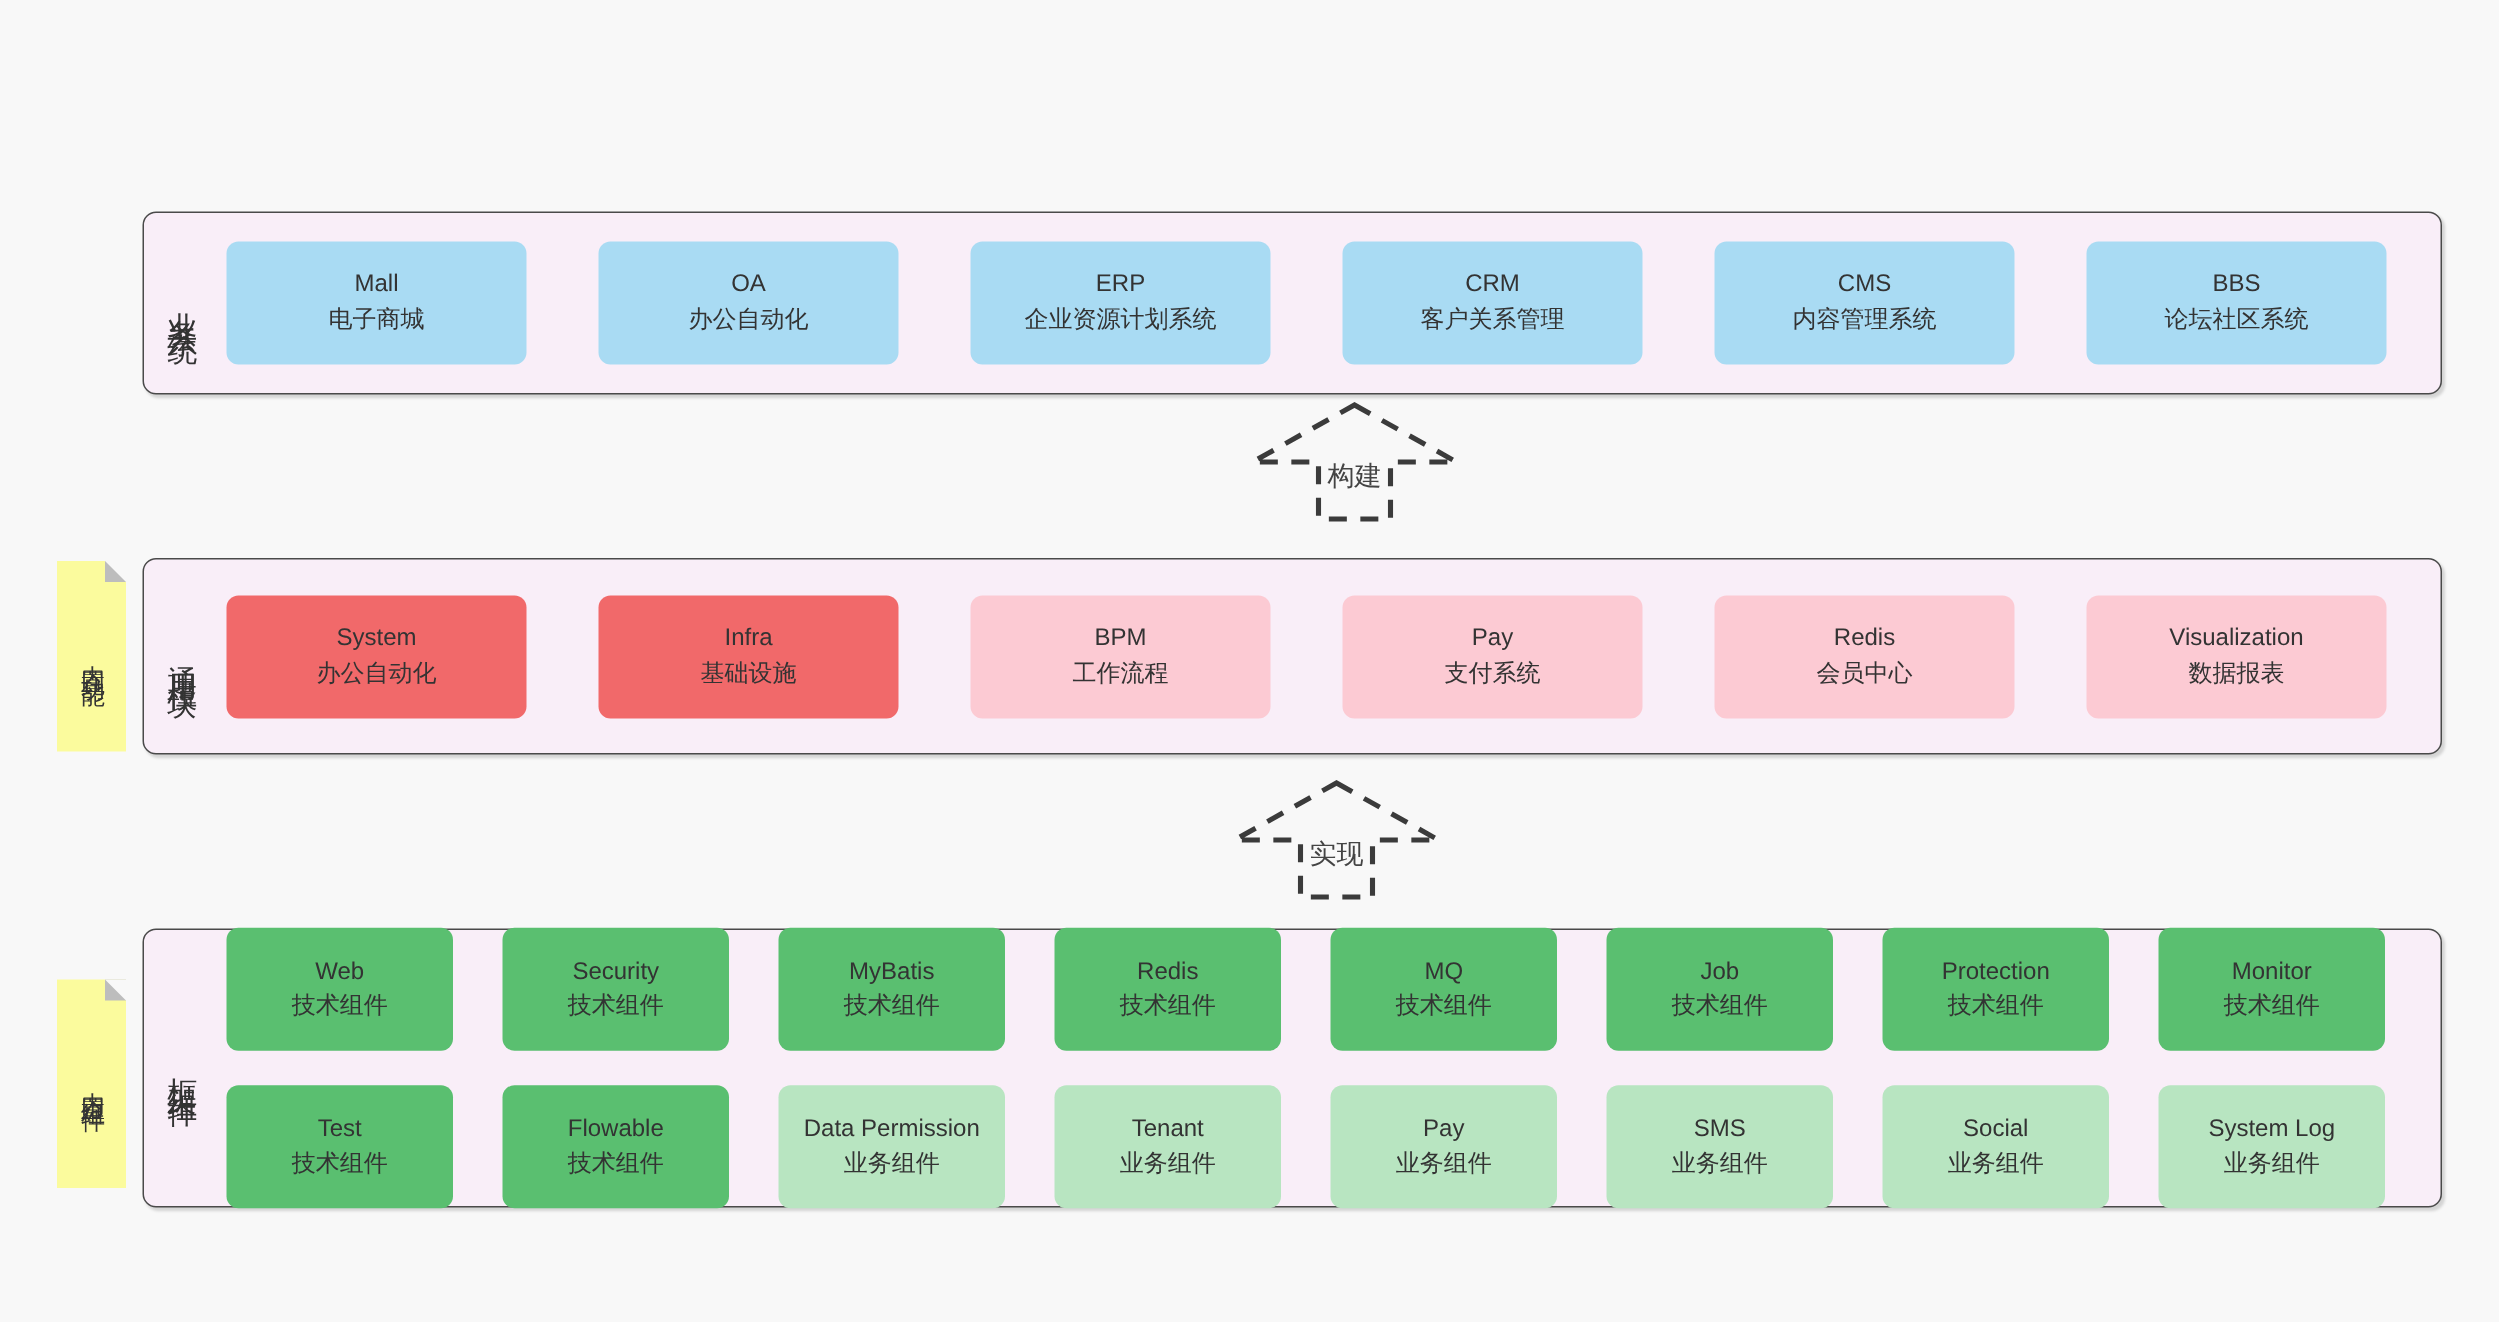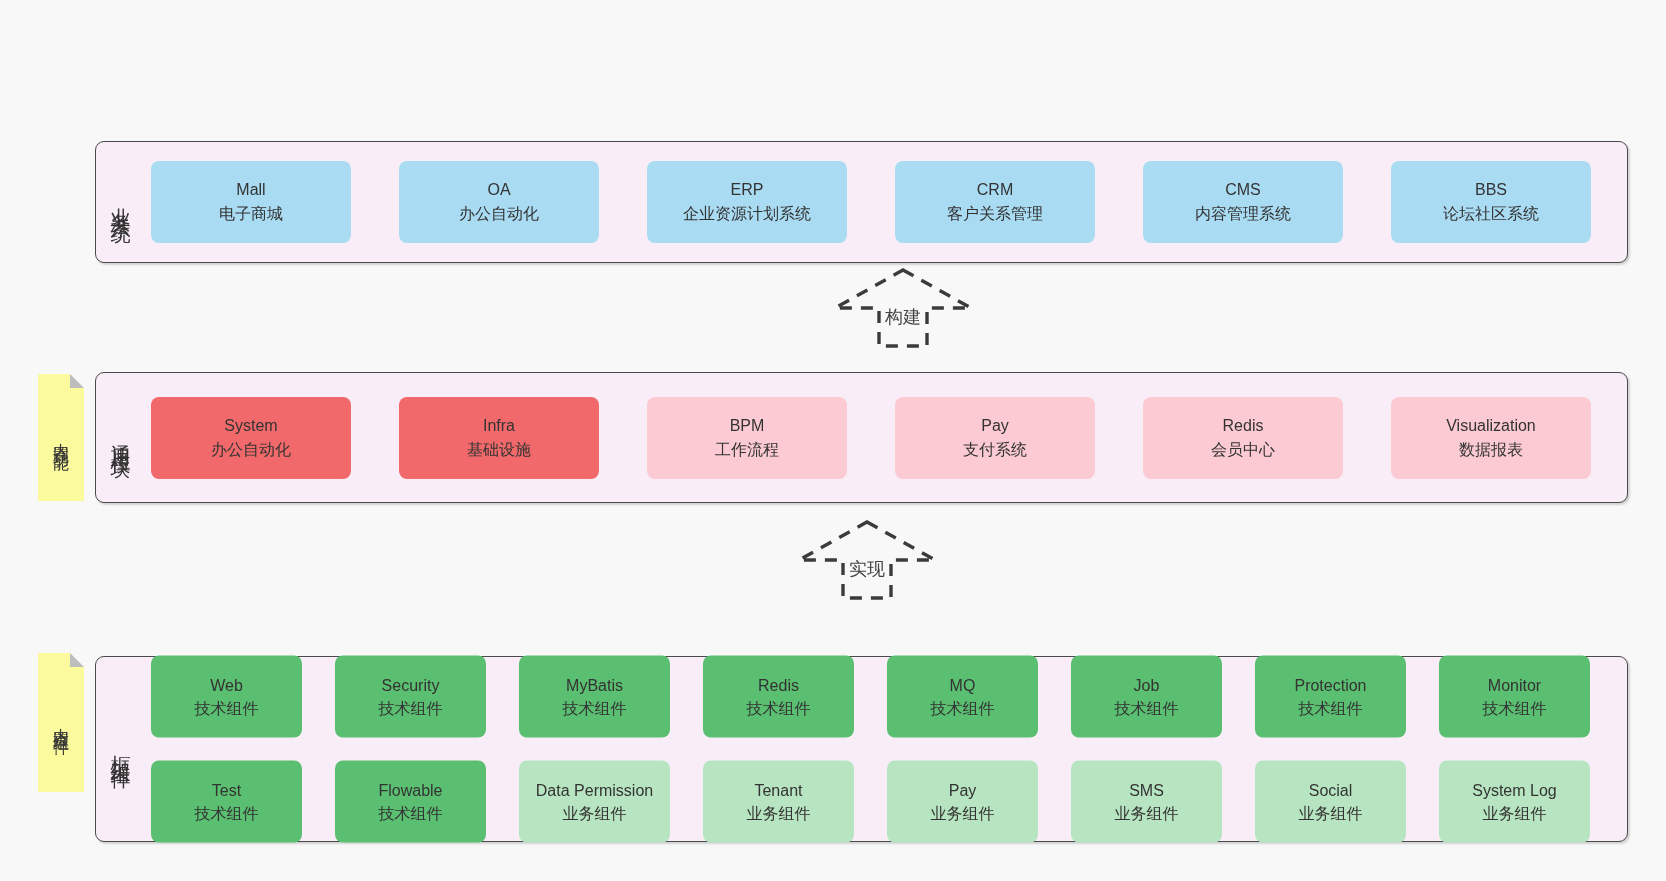--- a/index.html
+++ b/index.html
@@ -28,21 +28,21 @@
 
   .layer {
     position: absolute; left: 95px; width: 1533px;
     background: var(--layer-bg);
     border: 1.6px solid var(--layer-border);
     border-radius: 9px;
     box-shadow: 2px 2px 2px rgba(0,0,0,0.15);
   }
   #layer-business   { top: 123px; height: 122px; margin-top: 18px; }
   #layer-modules    { top: 372px; height: 131px; }
-  #layer-components { top: 619px; height: 186px; margin-top: 37px; }
+  #layer-components { top: 619px; height: 186px; }
 
   .v-label {
     position: absolute; left: 15px; top: 50%;
     transform: translateY(-50%);
     writing-mode: vertical-lr; text-orientation: upright;
     font-size: 20px; letter-spacing: 5px; line-height: 1;
     color: var(--text); white-space: nowrap;
   }
 
   .boxes {
@@ -88,21 +88,21 @@
   .note-text {
     position: absolute; left: 50%; top: 50%;
     transform: translate(-50%, -50%);
     writing-mode: vertical-lr; text-orientation: upright;
     font-size: 16px; letter-spacing: 4px; line-height: 1;
     white-space: nowrap;
   }
 
   .arrow { position: absolute; width: 142px; height: 80px; }
   #arrow-build     { left: 832px; top: 268px; }
-  #arrow-implement { left: 796px; top: 520px; }
+  #arrow-implement { left: 820px; top: 520px; }
   .arrow svg { display: block; width: 100%; height: 100%; }
   .arrow polygon {
     fill: none;
     stroke: var(--arrow-stroke);
     stroke-width: 3.4;
     stroke-dasharray: 12 9;
   }
   .arrow-label {
     position: absolute; left: 50%; top: 37px;
     transform: translateX(-50%);

